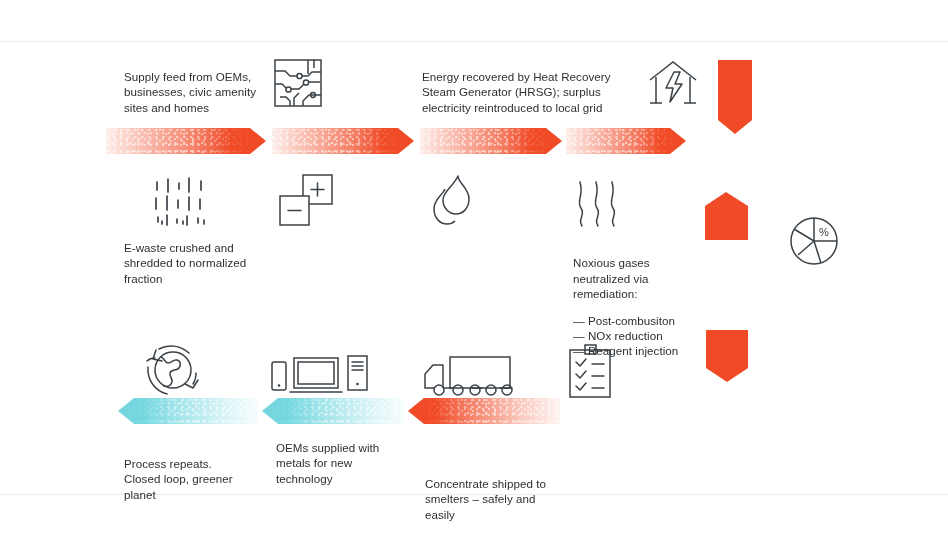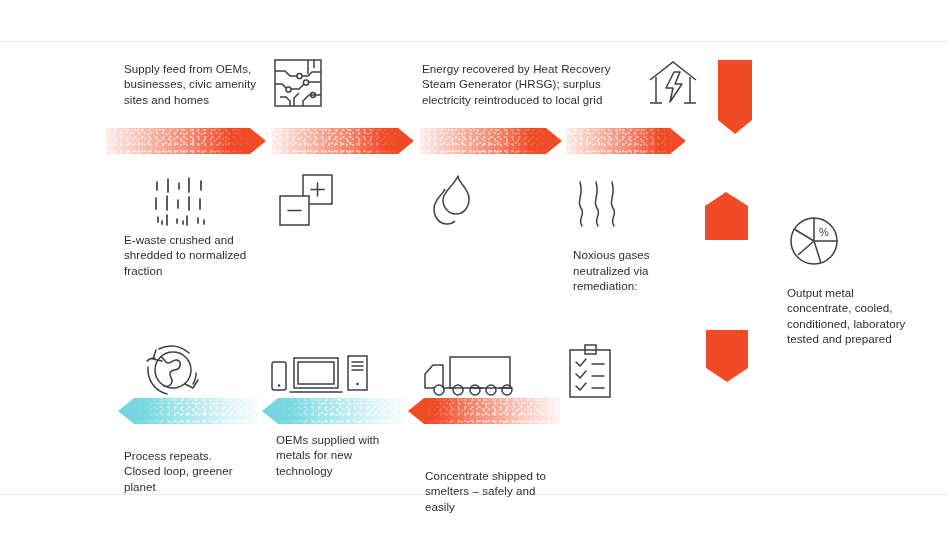--- a/index.html
+++ b/index.html
@@ -18,20 +18,21 @@
   .rule.bottom{top:494px;}
 
   
   .cap{
     position:absolute;
     font-size:11.6px;
     line-height:15.4px;
     letter-spacing:.05px;
     color:#2b2f33;
     white-space:pre-line;
+    margin-top:8px;
   }
   .cap .sub{display:block;margin-top:11px;white-space:pre-line;}
 
   
   .ico{position:absolute;}
   .ico svg{display:block;}
 
   
   .arrow{position:absolute;height:26px;}
   .arrow .body{
@@ -364,26 +365,25 @@
   <div class="cap" style="left:422px;top:61px;width:205px;">Energy recovered by Heat Recovery
 Steam Generator (HRSG); surplus
 electricity reintroduced to local grid</div>
 
 
 
   <div class="cap" style="left:573px;top:232px;width:160px;">
     <span>Noxious gases
 neutralized via
 remediation:</span>
-  </div>
-
-  <div class="cap" style="left:787px;top:285px;width:160px;">Output metal
-concentrate, cooled,
-conditioned, laboratory
-tested and prepared</div>
+    <span class="sub">— Post-combusiton
+— NOx reduction
+— Reagent injection</span>
+  </div>
+
 
   <div class="cap" style="left:124px;top:448px;width:150px;">Process repeats.
 Closed loop, greener
 planet</div>
 
   <div class="cap" style="left:276px;top:432px;width:150px;">OEMs supplied with
 metals for new
 technology</div>
 
   <div class="cap" style="left:425px;top:468px;width:155px;">Concentrate shipped to

